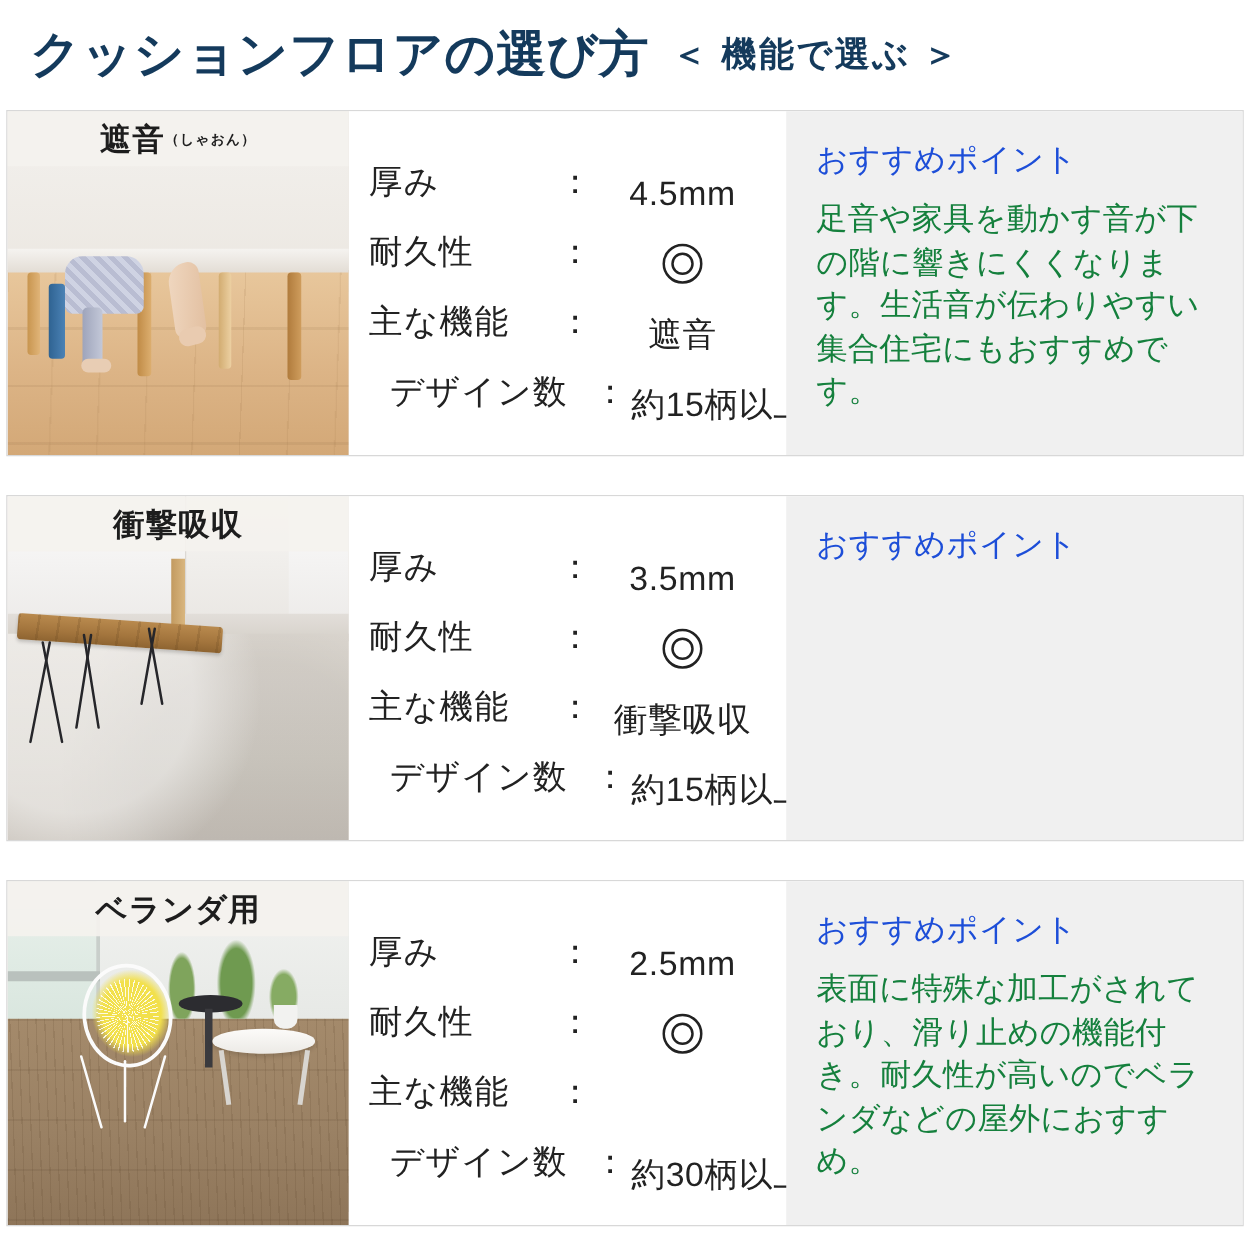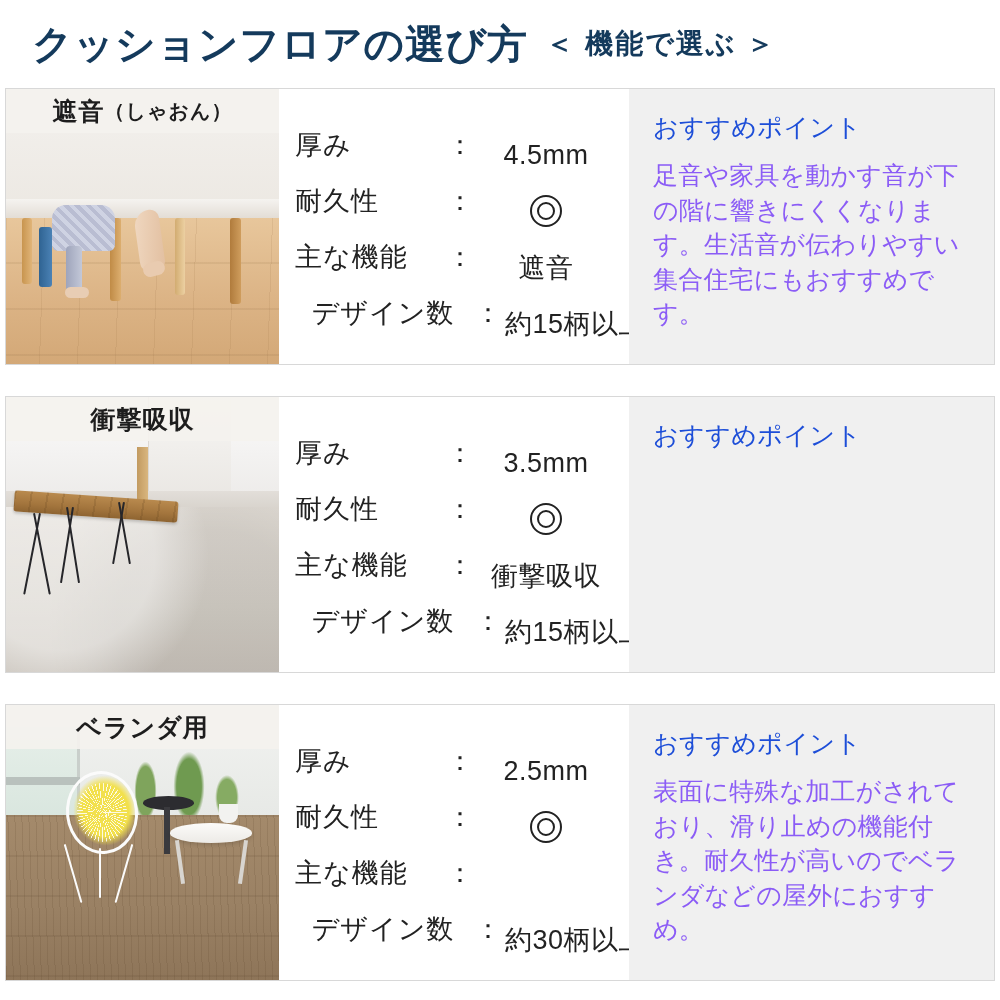--- a/index.html
+++ b/index.html
@@ -8,21 +8,21 @@
     background:#ffffff;
     font-family:"Liberation Sans","DejaVu Sans",sans-serif;
     overflow:hidden;
   }
   .page{position:relative;width:1000px;height:1000px;box-sizing:border-box;}
 
   
   .header{
     height:88px;
     display:flex;align-items:center;
-    padding-left:32px;
+    padding-left:24px;
     box-sizing:border-box;
   }
   .title-main{
     font-size:40px;
     font-weight:bold;
     color:#143a5c;
     letter-spacing:0.5px;
     line-height:1;
     white-space:nowrap;
   }
@@ -63,21 +63,21 @@
   .photo-label{
     position:absolute;
     top:0;left:0;right:0;
     height:44px;
     display:flex;align-items:center;justify-content:center;
     font-size:25px;font-weight:bold;color:#1d1d1d;
     background:rgba(244,242,238,0.92);
     z-index:3;
     letter-spacing:1px;
   }
-  .photo-label .ruby{font-size:20px;font-weight:bold;}
+  .photo-label .ruby{font-size:11px;font-weight:bold;}
   .photo-art{position:absolute;inset:0;}
 
   
   .specs{
     width:350px;
     flex:0 0 350px;
     background:#ffffff;
     padding:16px 14px 12px 16px;
     box-sizing:border-box;
     display:flex;flex-direction:column;justify-content:center;
@@ -119,21 +119,21 @@
     background:#f0f0f0;
     padding:22px 22px 14px 24px;
     box-sizing:border-box;
   }
   .desc-title{
     font-size:25px;color:#1d4ed8;
     margin-bottom:14px;
     letter-spacing:0.5px;
   }
   .desc-body{
-    font-size:25px;color:#8b5cf6;
+    font-size:25px;color:#15803d;
     line-height:1.38;
     letter-spacing:0.2px;
   }
 
   
   
   .p1-wall{position:absolute;left:0;top:0;width:100%;height:46%;
     background:linear-gradient(180deg,#f3f1ee 0%,#ece8e2 100%);}
   .p1-floor{position:absolute;left:0;top:46%;width:100%;height:54%;
     background:

